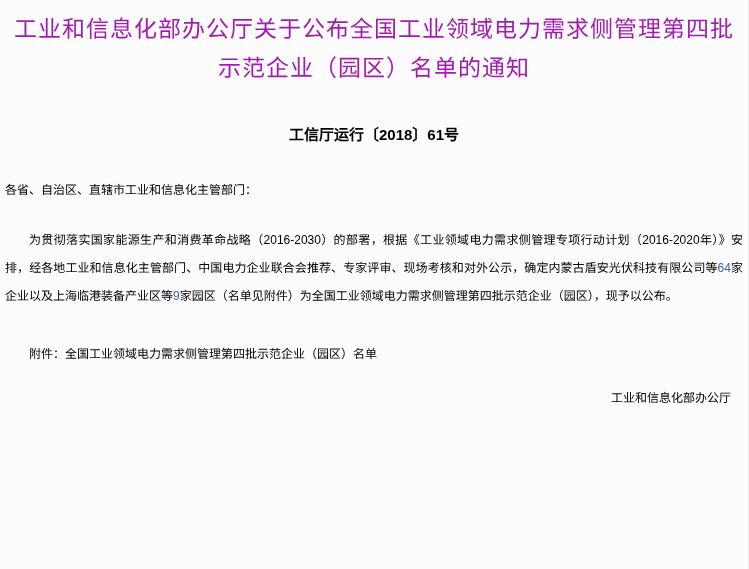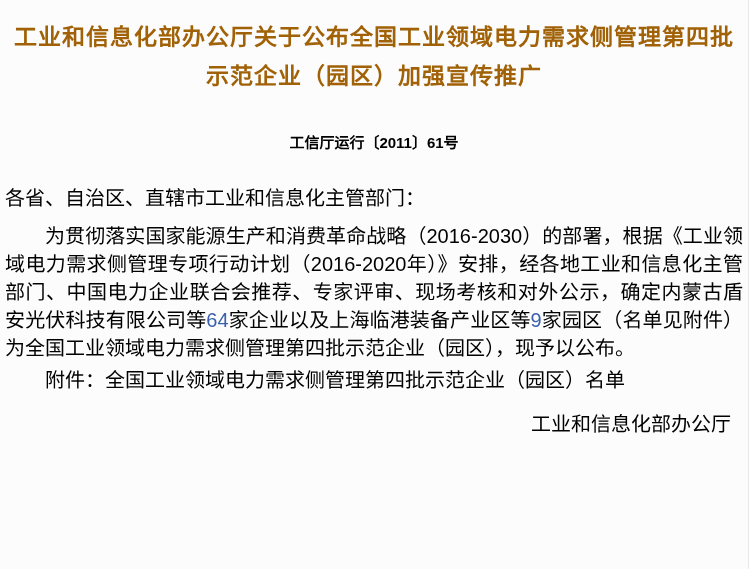--- a/index.html
+++ b/index.html
@@ -15,78 +15,78 @@
   }
   .doc {
     box-sizing: border-box;
     width: 749px;
     height: 569px;
     padding: 10px 5px 0 5px;
     border-right: 1px solid #e9e9e9;
     color: #000;
   }
   .doc-title {
-    margin: 8px;
+    margin: 0;
     font-size: 23px;
-    font-weight: bold;
+    font-weight: normal;
     line-height: 39px;
     text-align: center;
-    color: #a16207;
+    color: #a21caf;
     letter-spacing: 1px;
   }
   .doc-title span { display: block; }
   .doc-number {
     margin-top: 36px;
     text-align: center;
     font-size: 15px;
     font-weight: bold;
     color: #000;
     line-height: 22px;
   }
   .body-text {
-    font-size: 20px;
+    font-size: 12px;
     line-height: 28px;
     color: #000;
     text-align: justify;
   }
   .salutation {
     margin-top: 30px;
   }
   p.para {
-    margin: 10px 0 0 0;
+    margin: 22px 0 0 0;
     text-indent: 2em;
   }
   .count-blue {
     color: #3a5fad;
   }
   .attachment-line {
-    margin-top: 4px;
+    margin-top: 30px;
     text-indent: 2em;
   }
   .sign-block {
     margin-top: 16px;
     text-align: right;
     padding-right: 12px;
   }
   .sign-block div {
     line-height: 28px;
     text-align: right;
   }
 </style>
 </head>
 <body>
 
 <div class="doc">
 
   <h1 class="doc-title">
     <span>工业和信息化部办公厅关于公布全国工业领域电力需求侧管理第四批</span>
-    <span>示范企业（园区）加强宣传推广</span>
+    <span>示范企业（园区）名单的通知</span>
   </h1>
 
-  <div class="doc-number">工信厅运行〔2011〕61号</div>
+  <div class="doc-number">工信厅运行〔2018〕61号</div>
 
   <div class="body-text">
 
     <div class="salutation">各省、自治区、直辖市工业和信息化主管部门：</div>
 
     <p class="para"><span>为贯彻落实国家能源生产和消费革命战略（2016-2030）的部署，根据《工业领域电力需求侧管理专项行动计划（2016-2020年）》安排，经各地工业和信息化主管部门、中国电力企业联合会推荐、专家评审、现场考核和对外公示，确定内蒙古盾安光伏科技有限公司等</span><span class="count-blue">64</span><span>家企业以及上海临港装备产业区等</span><span class="count-blue">9</span><span>家园区（名单见附件）为全国工业领域电力需求侧管理第四批示范企业（园区），现予以公布。</span></p>
 
 
     <div class="attachment-line"><span>附件：</span><span>全国工业领域电力需求侧管理第四批示范企业（园区）名单</span></div>
 

